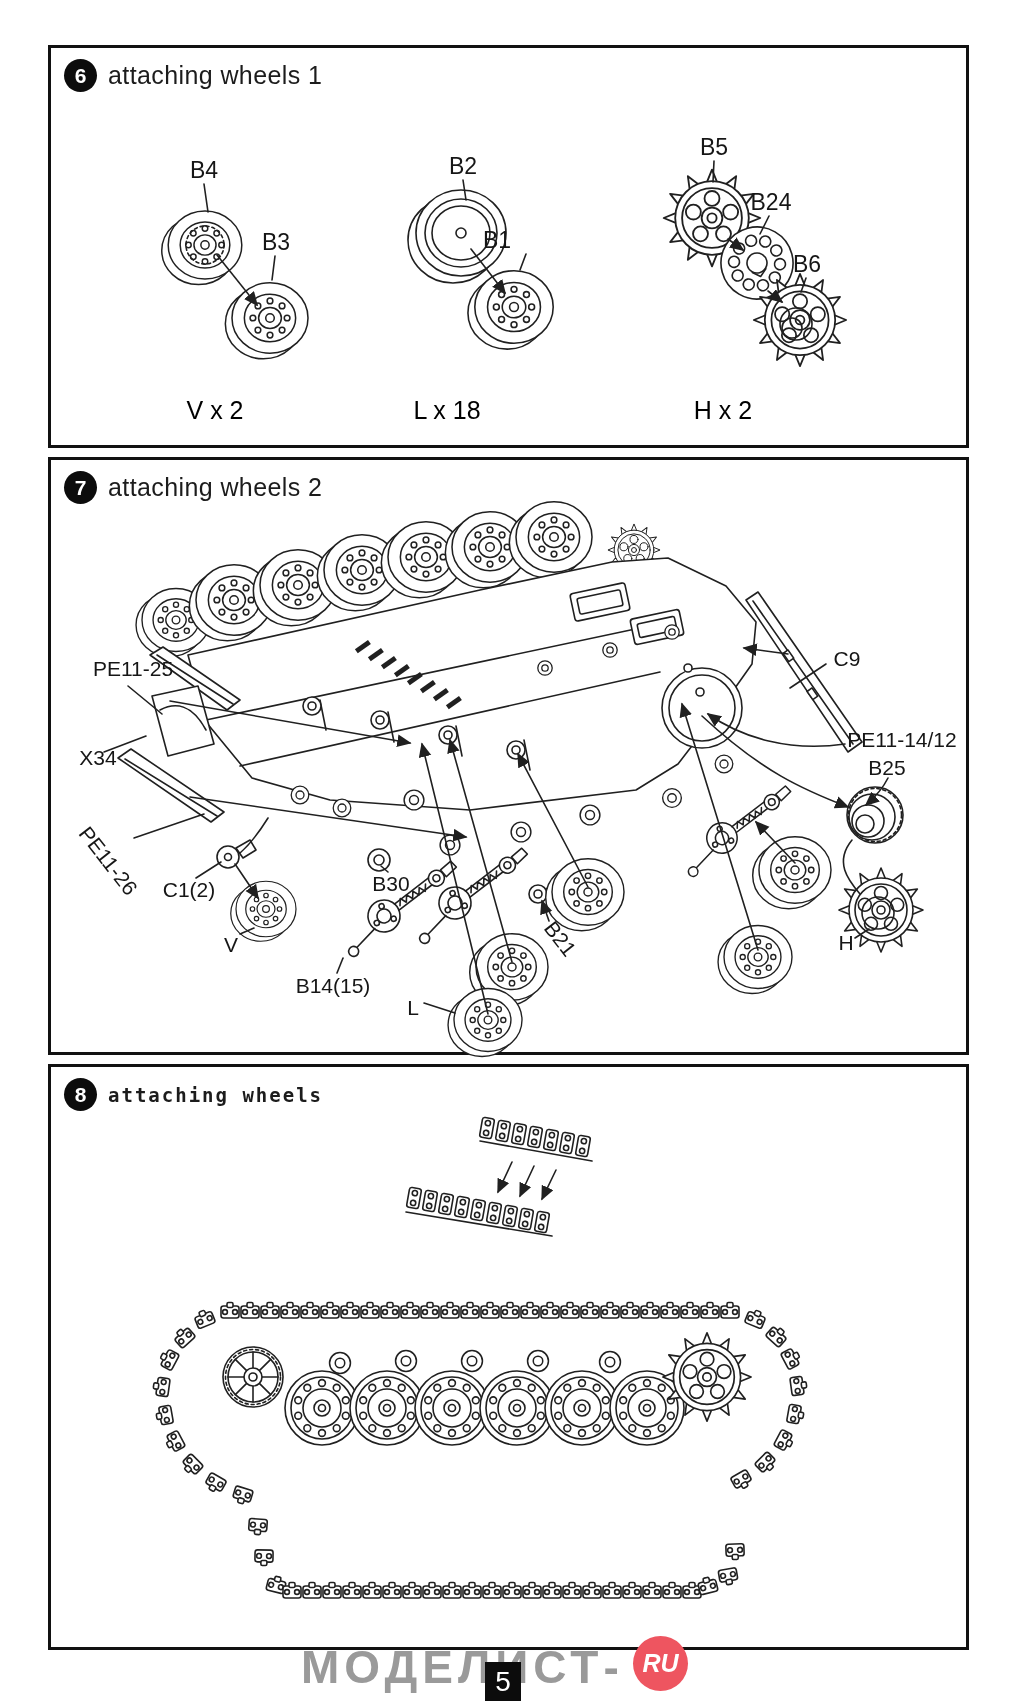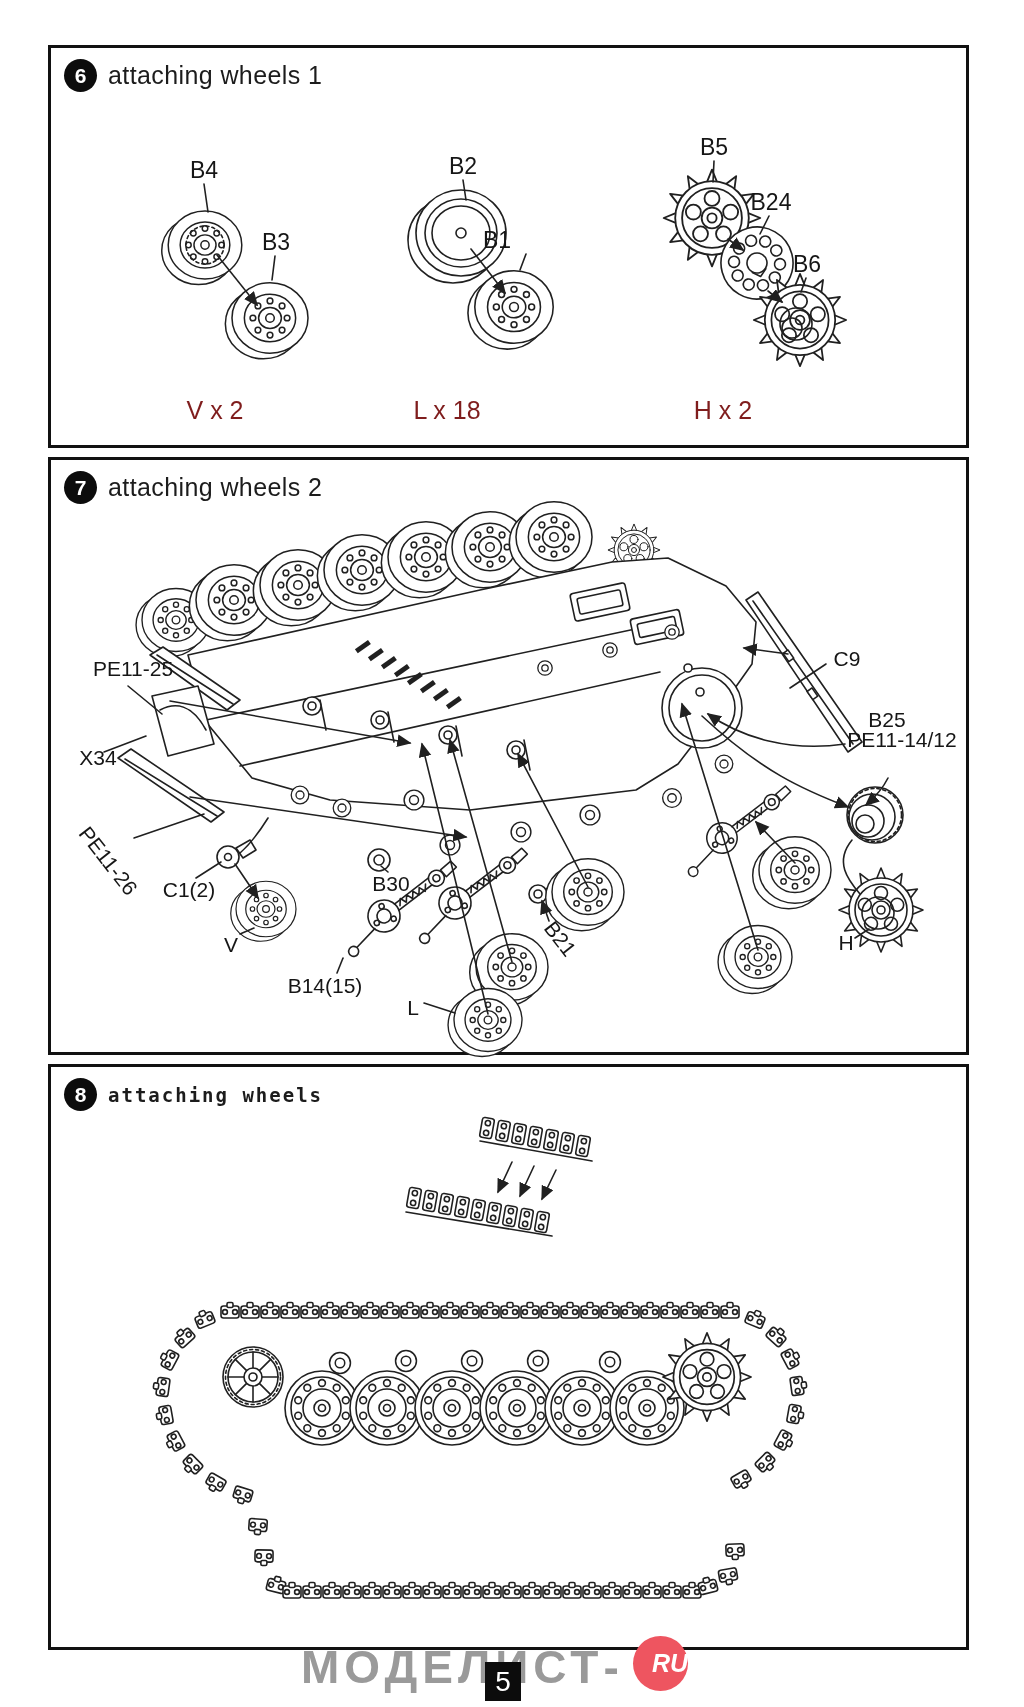--- a/index.html
+++ b/index.html
@@ -11,23 +11,23 @@
   .badge{width:33px;height:33px;border-radius:50%;background:#0c0c0c;color:#fff;display:flex;align-items:center;justify-content:center;font-weight:bold;font-size:21px;flex:0 0 auto}
   .title{font-size:25px;letter-spacing:.4px;white-space:nowrap}
   .title.mono{font-family:"DejaVu Sans Mono","Liberation Mono",monospace;font-size:19px;font-weight:bold;letter-spacing:2px}
   .art{position:absolute;left:0;top:0;z-index:2;pointer-events:none}
   .art path,.art circle,.art ellipse,.art rect,.art line,.art polygon{stroke:#202020;stroke-width:1.6;fill:#fff;stroke-linejoin:round;stroke-linecap:round}
   .art .ln{fill:none}
   .art .dk{fill:#202020;stroke:none}
   .art .dash{fill:none;stroke-dasharray:3 3}
   .lbl{position:absolute;z-index:3;font-size:21px;white-space:nowrap;transform:translate(-50%,-50%);color:#161616}
   .s6l{font-size:23px}
-  .cap{position:absolute;z-index:3;font-size:25px;white-space:nowrap;transform:translate(-50%,-50%);color:#7f1d1d}
+  .cap{position:absolute;z-index:3;font-size:25px;white-space:nowrap;transform:translate(-50%,-50%);color:#000000}
   .wm-text{position:absolute;left:301px;top:1640px;z-index:4;font-size:46px;font-weight:bold;color:#9a9a9a;letter-spacing:5px;white-space:nowrap}
-  .wm-badge{position:absolute;left:633px;top:1636px;width:55px;height:55px;border-radius:50%;background:#ee5560;color:#fff;z-index:4;display:flex;align-items:center;justify-content:flex-end;font-size:25px;font-weight:bold;font-style:italic}
+  .wm-badge{position:absolute;left:633px;top:1636px;width:55px;height:55px;border-radius:50%;background:#ee5560;color:#fff;z-index:4;display:flex;align-items:center;justify-content:center;font-size:25px;font-weight:bold;font-style:italic}
   .pg{position:absolute;left:485px;top:1662px;width:36px;height:39px;background:#0c0c0c;color:#fff;z-index:5;display:flex;align-items:center;justify-content:center;font-size:28px}
 </style>
 </head>
 <body>
 
 <div class="page">
 
   <svg class="art" width="1024" height="1707" viewBox="0 0 1024 1707">
     <defs>
       <marker id="ah" markerWidth="10" markerHeight="9" refX="8" refY="4" orient="auto">
@@ -456,26 +456,26 @@
   <span class="cap" style="left:215px;top:410px">V x 2</span>
   <span class="cap" style="left:447px;top:410px">L x 18</span>
   <span class="cap" style="left:723px;top:410px">H x 2</span>
 
   <span class="lbl" style="left:133px;top:669px">PE11-25</span>
   <span class="lbl" style="left:98px;top:758px">X34</span>
   <span class="lbl" style="left:108px;top:861px;transform:translate(-50%,-50%) rotate(52deg)">PE11-26</span>
   <span class="lbl" style="left:189px;top:890px">C1(2)</span>
   <span class="lbl" style="left:231px;top:945px">V</span>
   <span class="lbl" style="left:391px;top:884px">B30</span>
-  <span class="lbl" style="left:325px;top:986px">B14(15)</span>
+  <span class="lbl" style="left:333px;top:986px">B14(15)</span>
   <span class="lbl" style="left:560px;top:939px;transform:translate(-50%,-50%) rotate(52deg)">B21</span>
   <span class="lbl" style="left:413px;top:1008px">L</span>
   <span class="lbl" style="left:847px;top:659px">C9</span>
   <span class="lbl" style="left:902px;top:740px">PE11-14/12</span>
-  <span class="lbl" style="left:887px;top:720px">B25</span>
+  <span class="lbl" style="left:887px;top:768px">B25</span>
   <span class="lbl" style="left:846px;top:943px">H</span>
 
   <div class="wm-text">МОДЕЛИСТ-</div>
   <div class="wm-badge">
       <span>RU</span>
     </div>
   <div class="pg">
       <span>5</span>
     </div>
 

